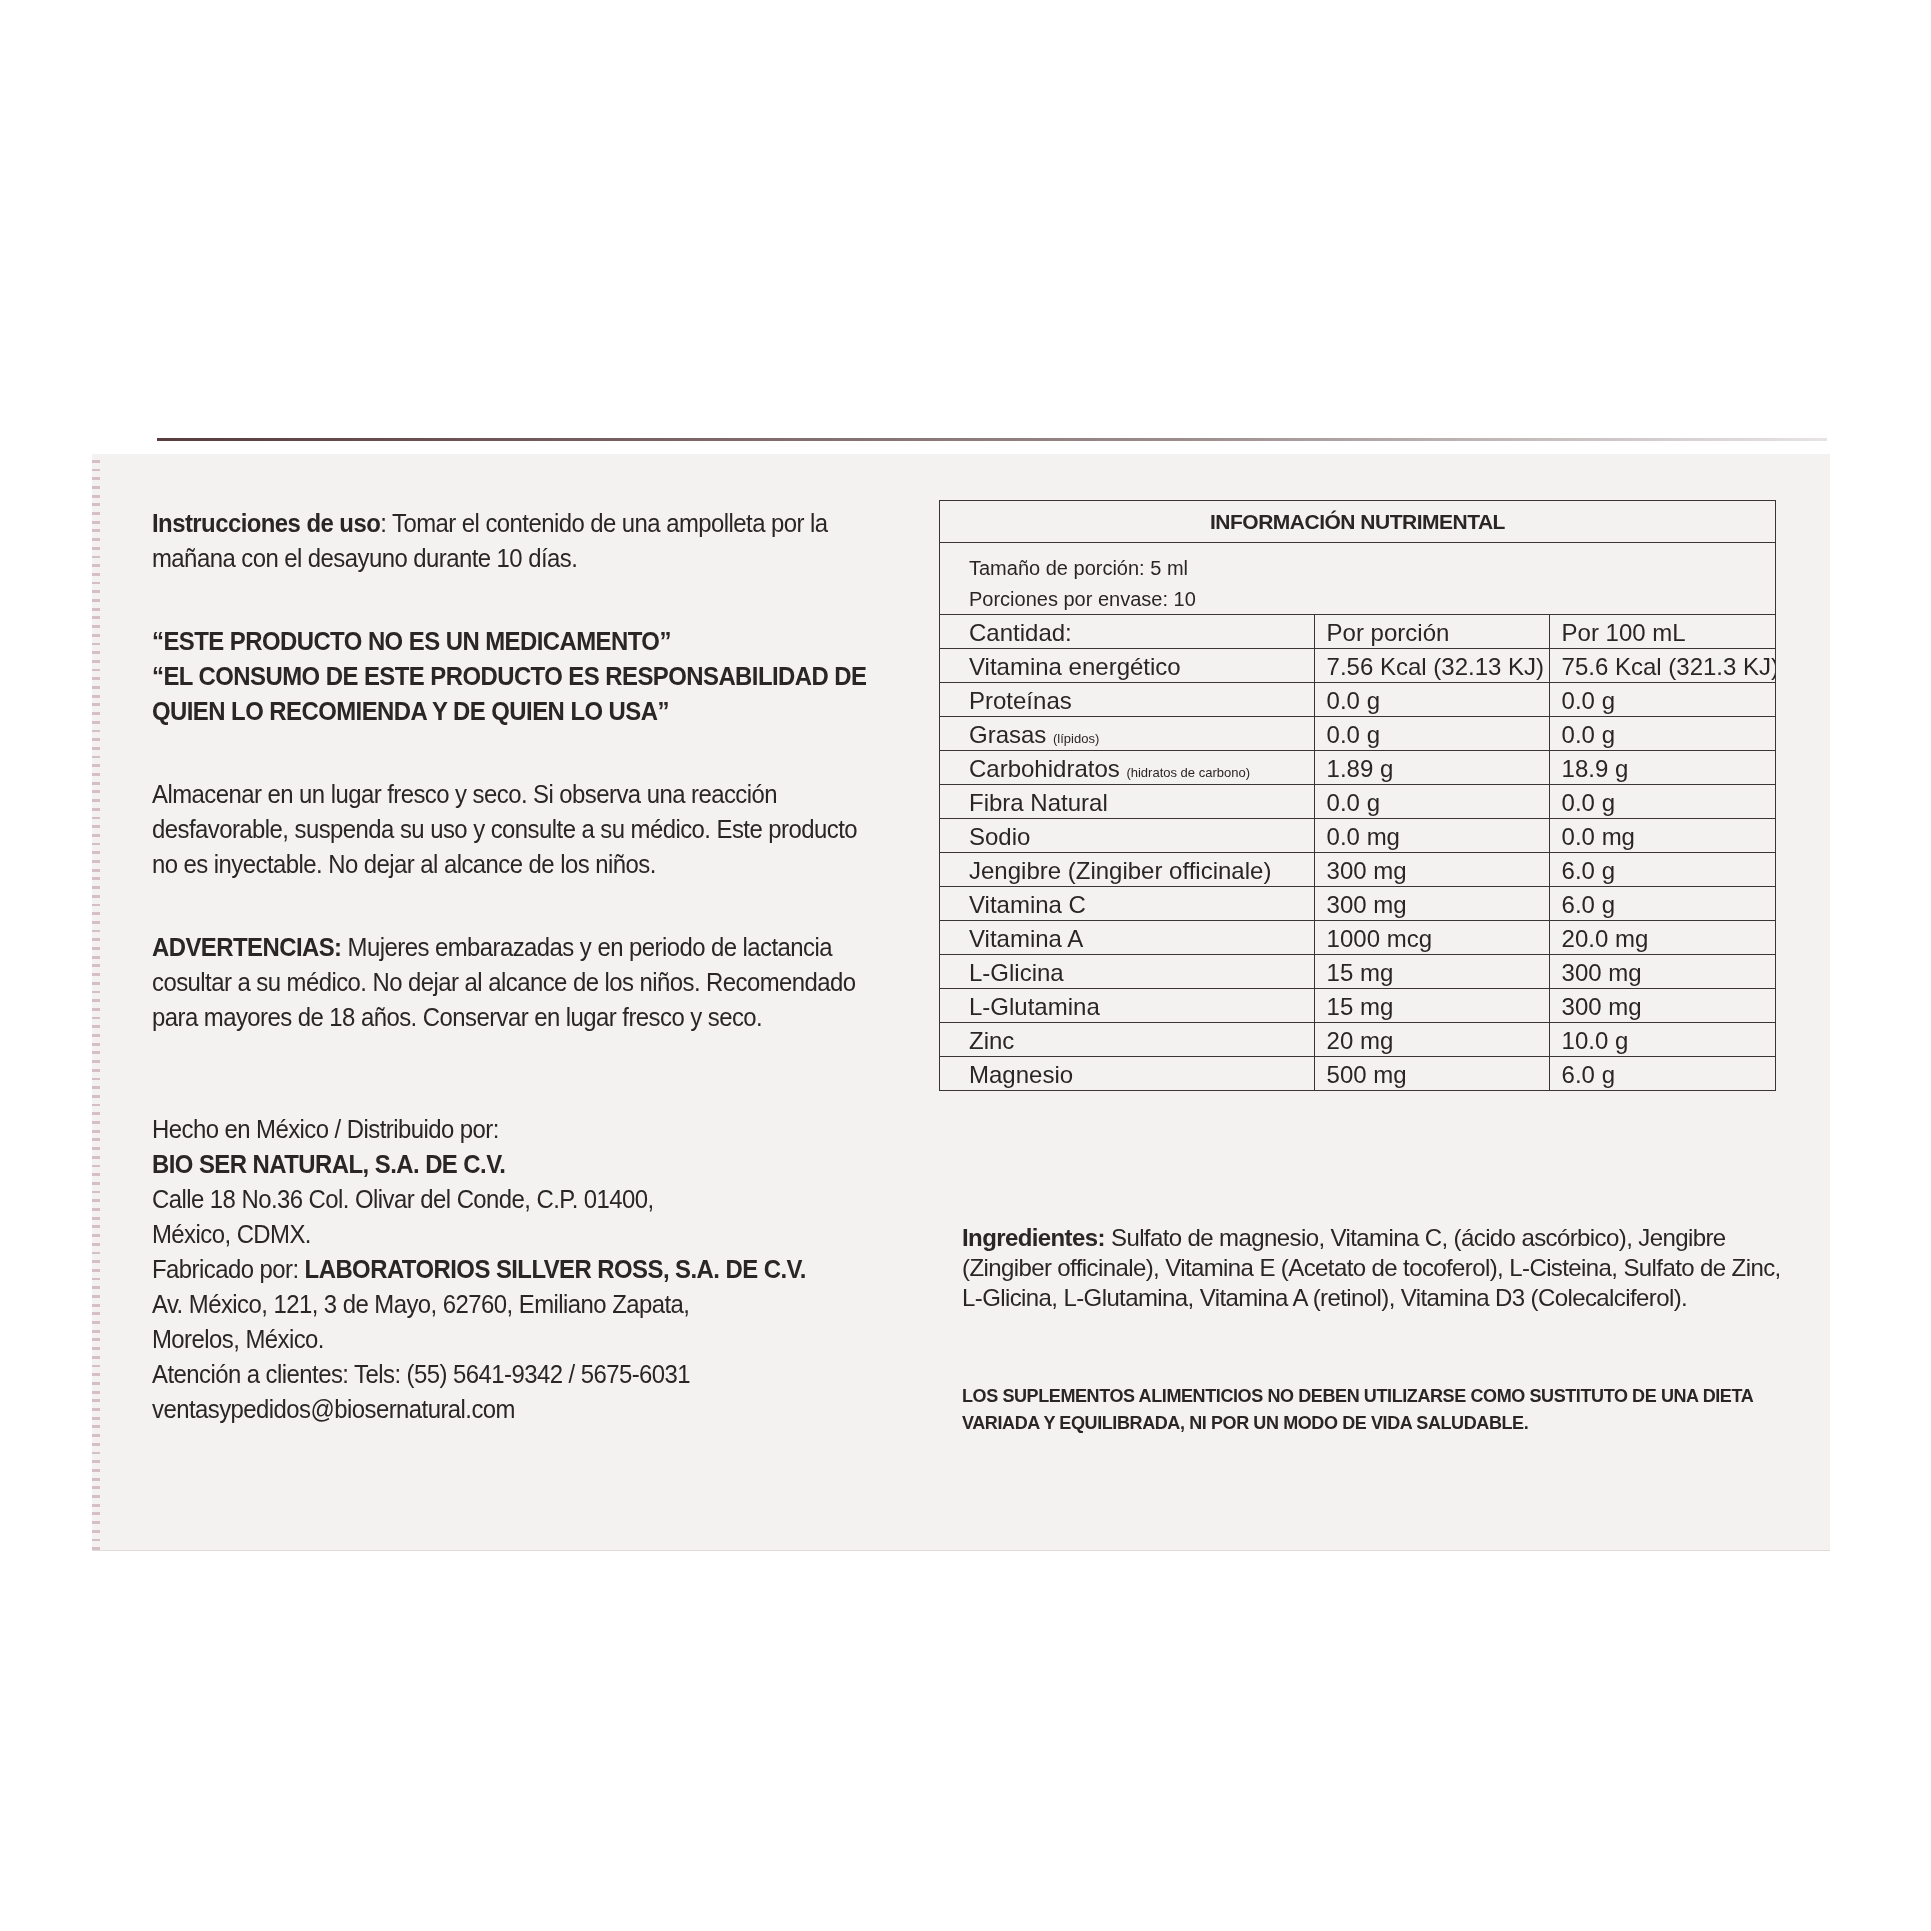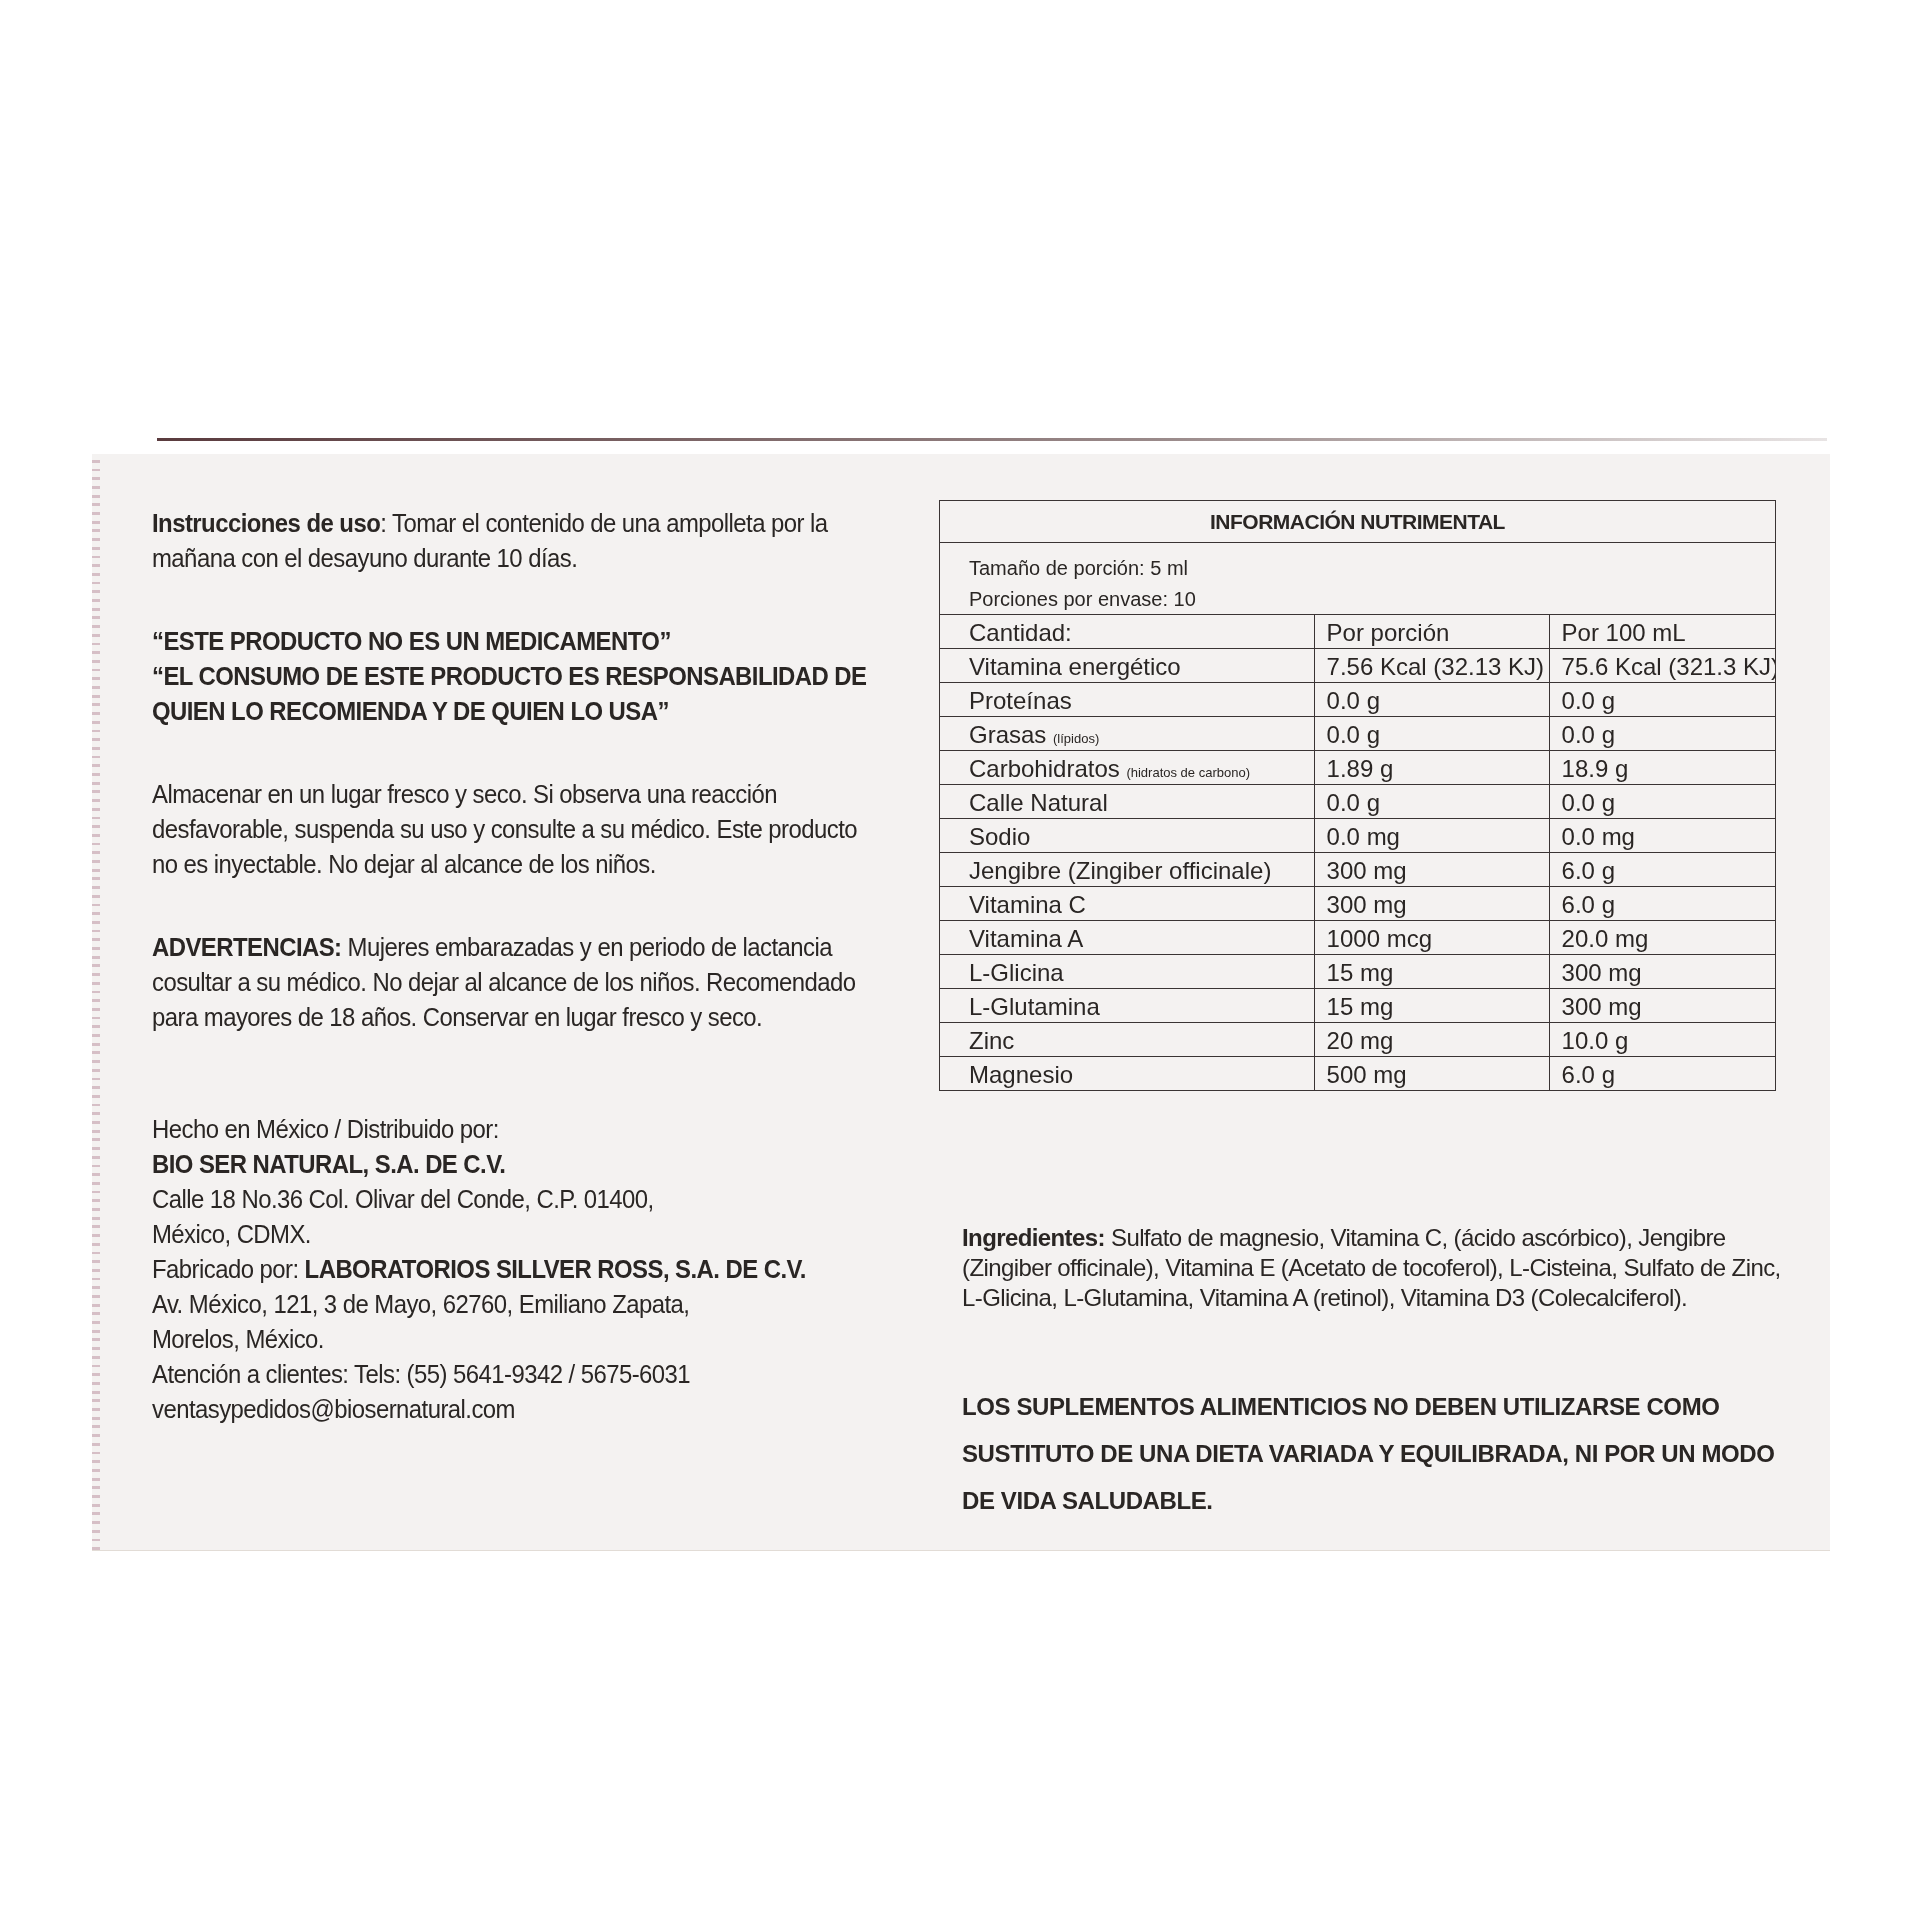--- a/index.html
+++ b/index.html
@@ -19,21 +19,21 @@
   .gap2 { height:48px; }
   .nut { position:absolute; left:939px; top:500px; width:835px; border:1.9px solid #3a3434; border-bottom:none; background:transparent; }
   .nut .title { height:41px; border-bottom:1.9px solid #3a3434; text-align:center; font-weight:bold; font-size:21px; line-height:42px; letter-spacing:-0.5px; }
   .nut .serv { padding:9.7px 0 0 29px; height:61px; font-size:20px; line-height:31px; border-bottom:1.9px solid #3a3434; }
   .row { display:flex; height:33px; border-bottom:1.9px solid #3a3434; font-size:24px; line-height:35px; }
   .row .c1 { width:375px; padding-left:29px; box-sizing:border-box; border-right:1.9px solid #3a3434; white-space:nowrap; overflow:hidden; }
   .row .c2 { width:235px; padding-left:11.6px; box-sizing:border-box; border-right:1.9px solid #3a3434; white-space:nowrap; overflow:hidden; }
   .row .c3 { flex:1; padding-left:11.6px; box-sizing:border-box; white-space:nowrap; overflow:hidden; }
   .small { font-size:13px; }
   .ingredients { position:absolute; left:962px; top:1223px; width:830px; font-size:24px; line-height:30px; letter-spacing:-0.6px; }
-  .warning { position:absolute; left:962px; top:1383px; width:830px; font-weight:bold; font-size:24px; line-height:47px; letter-spacing:-0.4px; }
+  .warning { position:absolute; left:962px; top:1383px; width:830px; font-weight:bold; font-size:18px; line-height:27px; letter-spacing:-0.4px; }
 </style>
 </head>
 <body>
 
 <div class="top-line"></div>
 
 <div class="box"></div>
 
 <div class="col-left">
   <p><span class="b">Instrucciones de uso</span><span>: Tomar el contenido de una ampolleta por la mañana con el desayuno durante 10 días.</span></p>
@@ -82,21 +82,21 @@
         <div class="c1"><span>Grasas </span><span class="small">(lípidos)</span></div>
         <div class="c2">0.0 g</div>
         <div class="c3">0.0 g</div>
       </div>
       <div class="row">
         <div class="c1"><span>Carbohidratos </span><span class="small">(hidratos de carbono)</span></div>
         <div class="c2">1.89 g</div>
         <div class="c3">18.9 g</div>
       </div>
       <div class="row">
-        <div class="c1"><span>Calle Natural</span><span class="small"></span></div>
+        <div class="c1"><span>Fibra Natural</span><span class="small"></span></div>
         <div class="c2">0.0 g</div>
         <div class="c3">0.0 g</div>
       </div>
       <div class="row">
         <div class="c1"><span>Sodio</span><span class="small"></span></div>
         <div class="c2">0.0 mg</div>
         <div class="c3">0.0 mg</div>
       </div>
       <div class="row">
         <div class="c1"><span>Jengibre (Zingiber officinale)</span><span class="small"></span></div>

